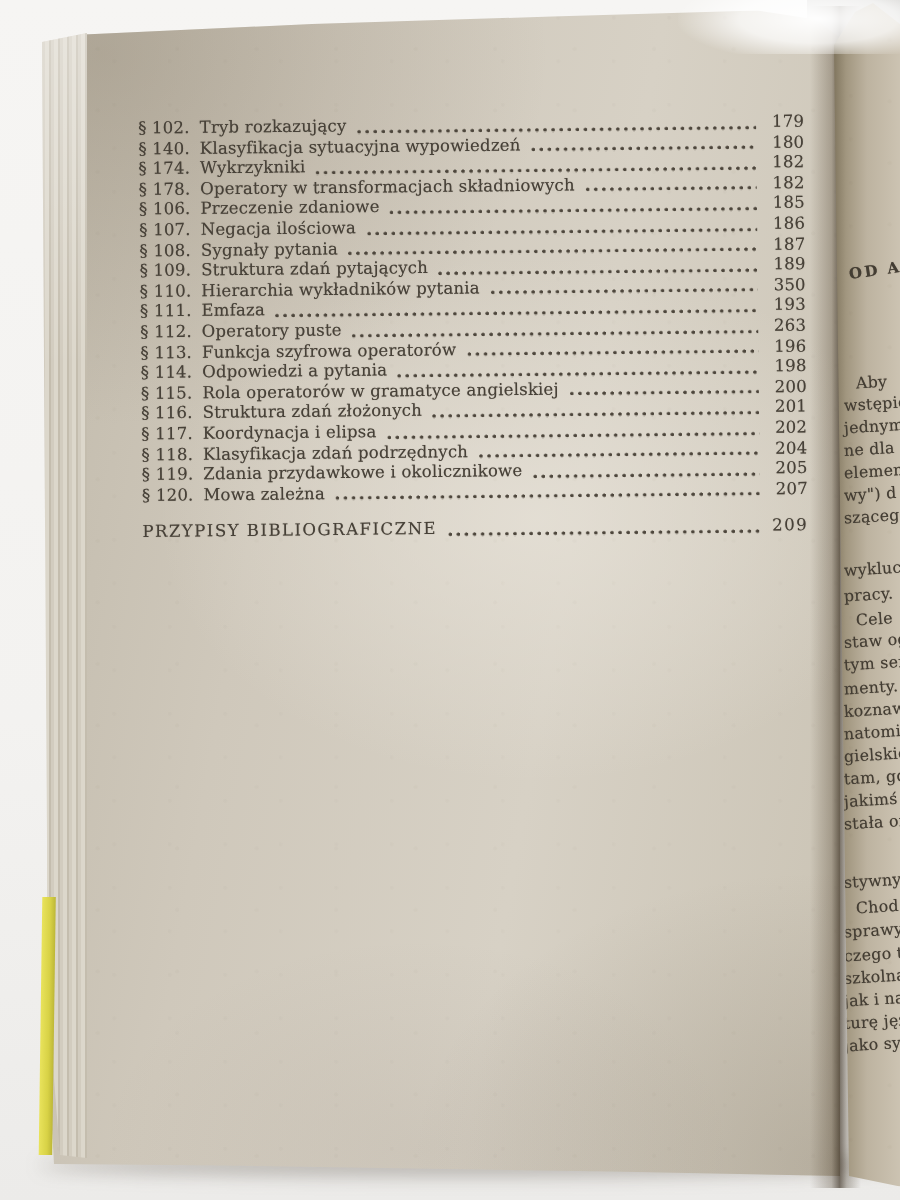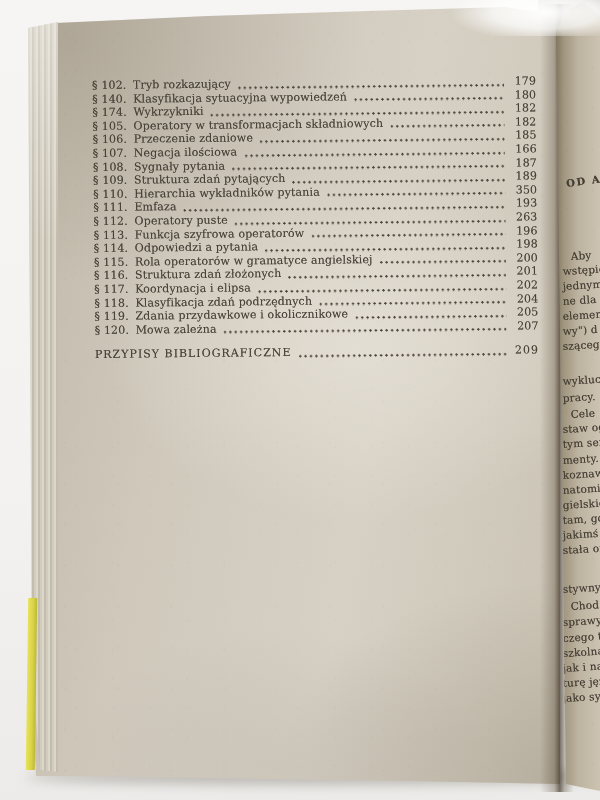--- a/index.html
+++ b/index.html
@@ -97,36 +97,36 @@
             <span class="dots"></span>
             <span class="pg">180</span>
           </div>
           <div class="toc-row">
             <span class="sec">§ 174.</span>
             <span class="ttl">Wykrzykniki</span>
             <span class="dots"></span>
             <span class="pg">182</span>
           </div>
           <div class="toc-row">
-            <span class="sec">§ 105.</span>
+            <span class="sec">§ 178.</span>
             <span class="ttl">Operatory w transformacjach składniowych</span>
             <span class="dots"></span>
             <span class="pg">182</span>
           </div>
           <div class="toc-row">
             <span class="sec">§ 106.</span>
             <span class="ttl">Przeczenie zdaniowe</span>
             <span class="dots"></span>
             <span class="pg">185</span>
           </div>
           <div class="toc-row">
             <span class="sec">§ 107.</span>
             <span class="ttl">Negacja ilościowa</span>
             <span class="dots"></span>
-            <span class="pg">166</span>
+            <span class="pg">186</span>
           </div>
           <div class="toc-row">
             <span class="sec">§ 108.</span>
             <span class="ttl">Sygnały pytania</span>
             <span class="dots"></span>
             <span class="pg">187</span>
           </div>
           <div class="toc-row">
             <span class="sec">§ 109.</span>
             <span class="ttl">Struktura zdań pytających</span>

